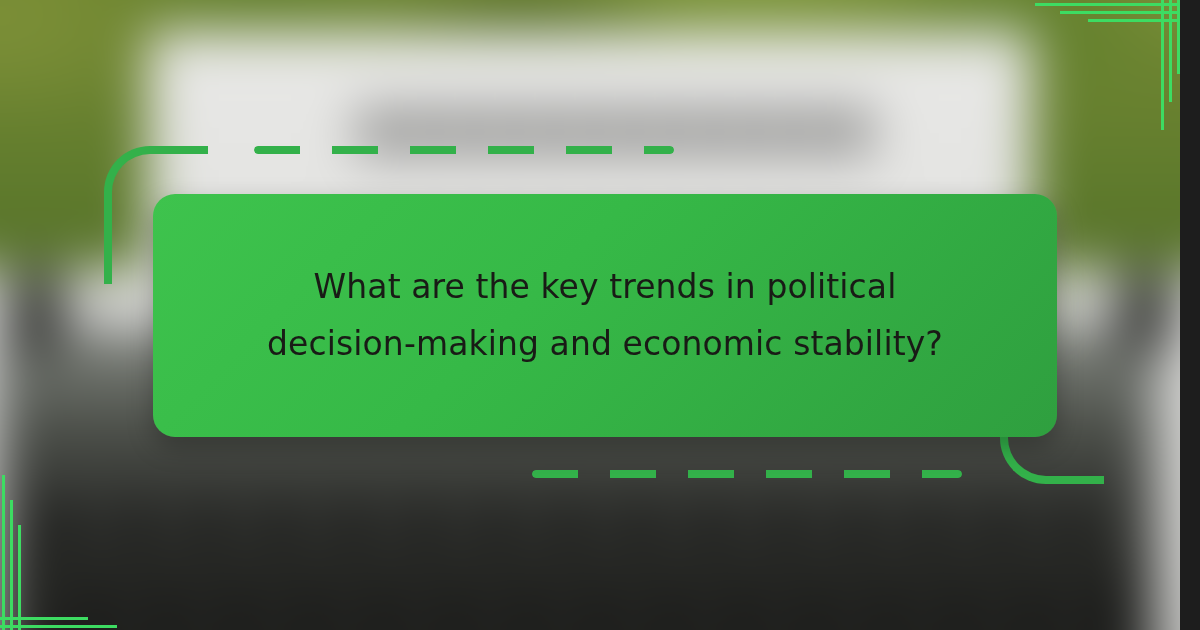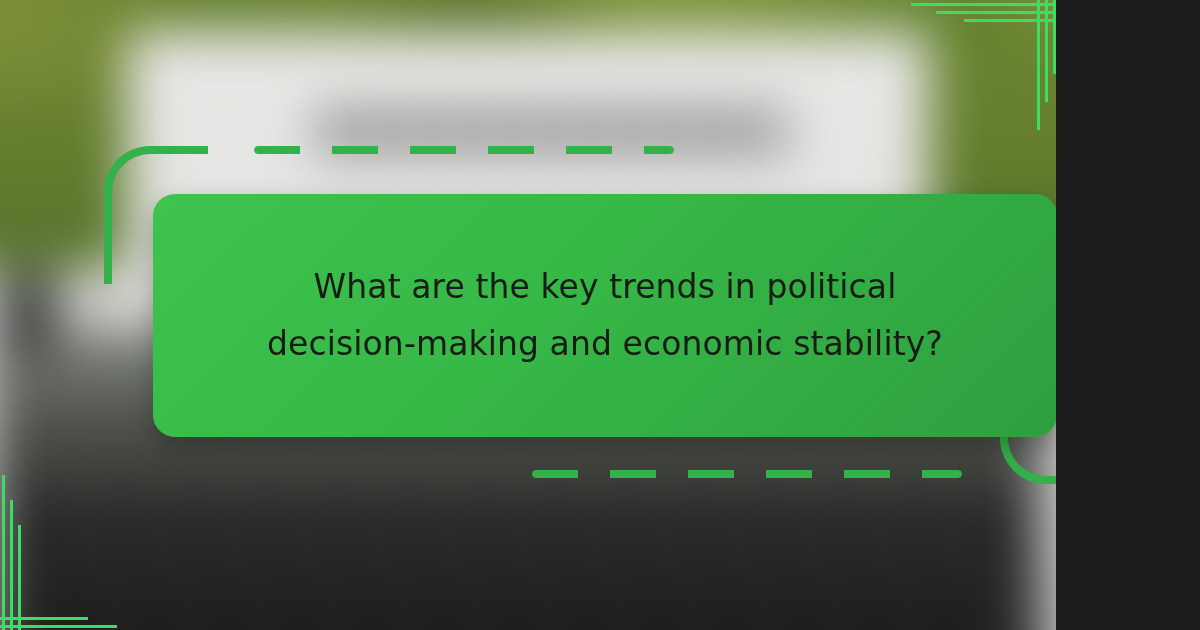--- a/index.html
+++ b/index.html
@@ -2,21 +2,21 @@
 <html><head>
 <meta charset="utf-8">
 <style>
   html, body {
     margin: 0;
     padding: 0;
     background: #1d1d1d;
   }
   #stage {
     position: relative;
-    width: 1056px;
+    width: 1180px;
     height: 630px;
     overflow: hidden;
     font-family: "DejaVu Sans", sans-serif;
   }
 
   
   .bg-root {
     position: absolute;
     inset: 0;
     overflow: hidden;

